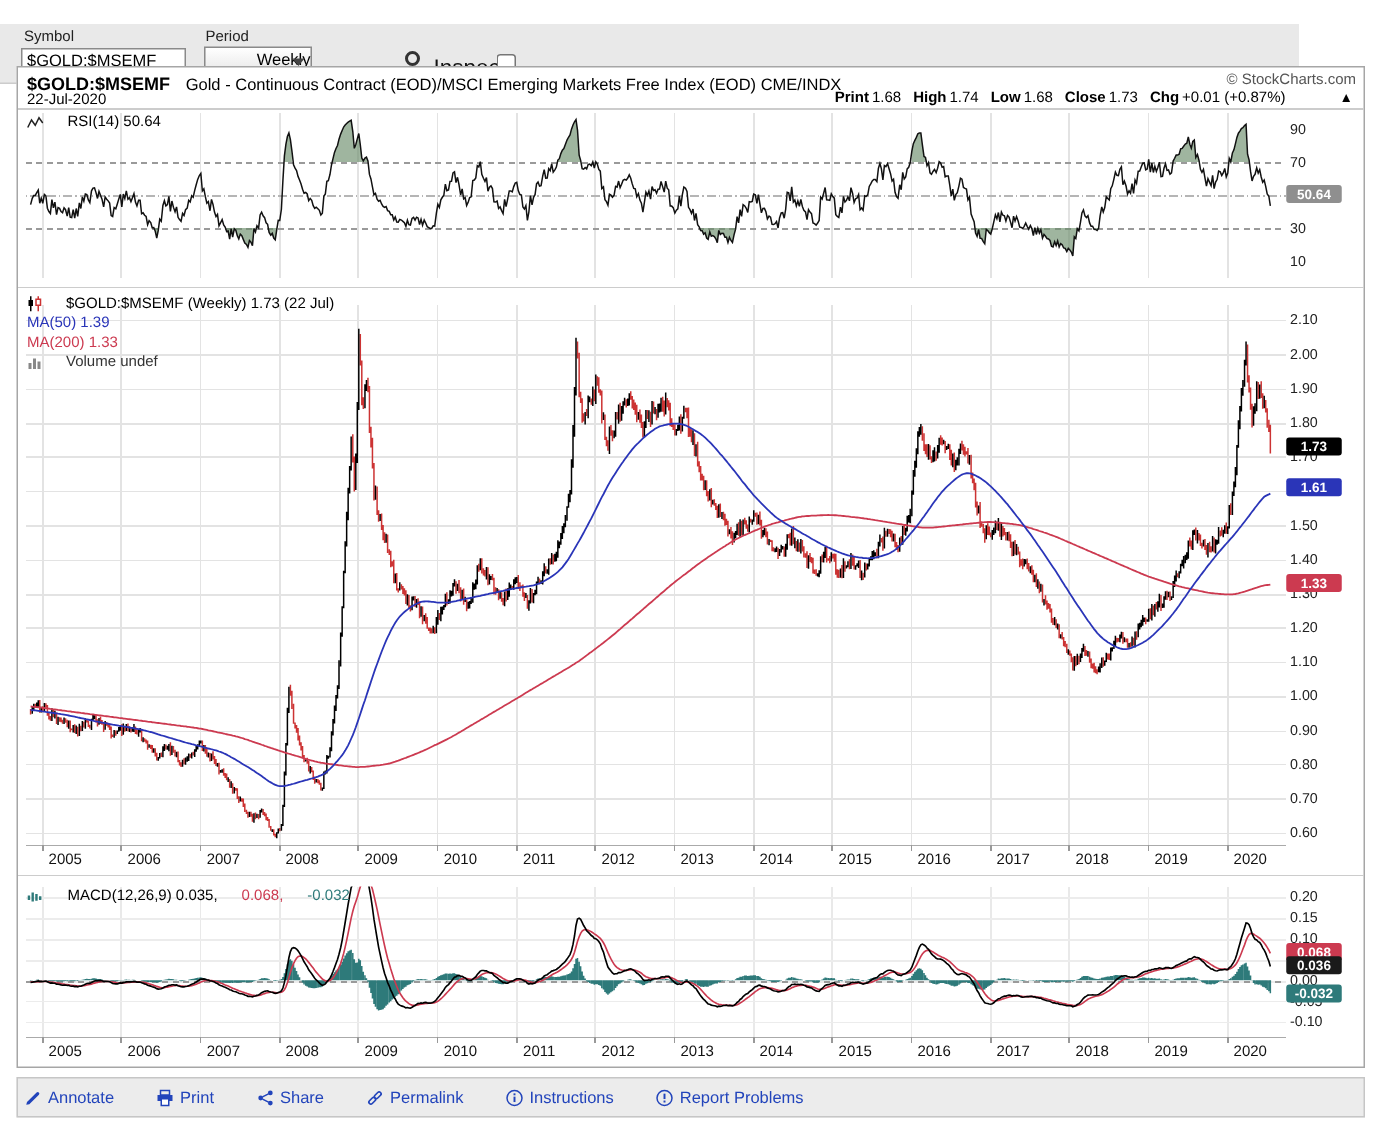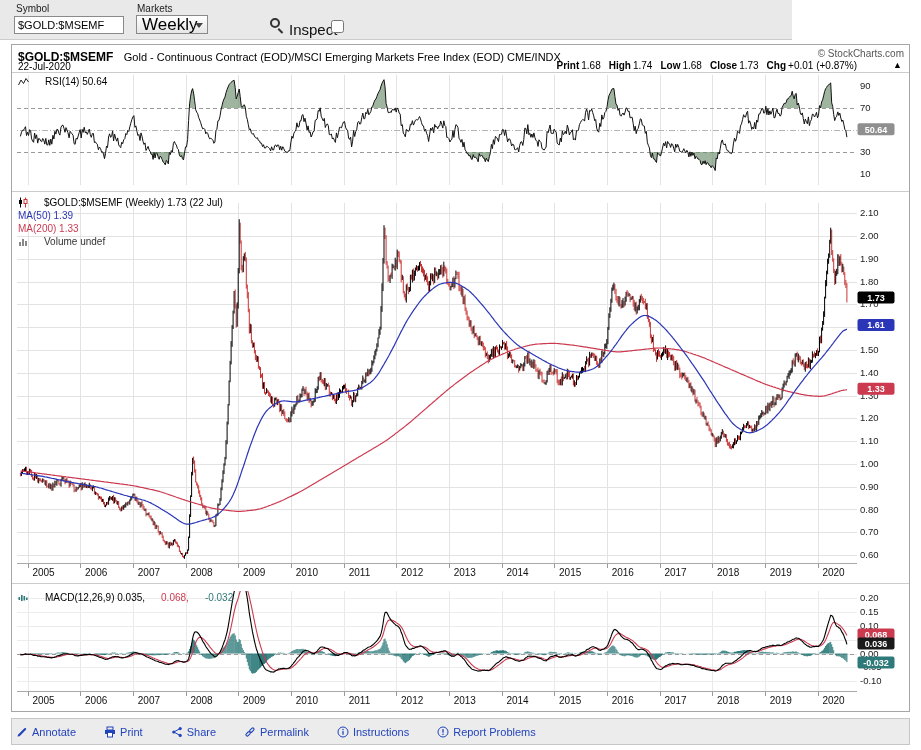--- a/index.html
+++ b/index.html
@@ -1,26 +1,26 @@
 <!DOCTYPE html>
 <html style="--link: #2244bb;"><head>
 <meta charset="utf-8">
 <style>
   * { box-sizing: border-box; margin: 0; padding: 0; }
   html,body { width: 921px; height: 750px; background:#fff; overflow:hidden;
     font-family:"Liberation Sans", sans-serif; position:relative; }
-  .topbar { position:absolute; left:0; top:0; width:792px; height:40px;
+  .topbar { position:absolute; left:0; top:16px; width:866px; height:40px;
     background:#e9e9e9; border-bottom:1px solid #cccccc; }
   .fieldlabel { position:absolute; font-size:10px; color:#222; }
   #symbol-input { position:absolute; left:14px; top:16px; width:110px; height:18px;
     border:1px solid #8a8a8a; font-size:11px; padding:0 3px; background:#fff;
     font-family:"Liberation Sans",sans-serif; }
   .period-select { position:absolute; left:136px; top:15px; width:72px; height:19px;
     border:1px solid #8a8a8a; background:linear-gradient(#ffffff,#e6e6e6);
-    font-size:17px; line-height:17px; padding-left:5px; cursor:default; }
+    font-size:11px; line-height:17px; padding-left:5px; cursor:default;text-align:right; }
   .period-select .arrow { position:absolute; right:4px; top:7px; width:0; height:0;
     border-left:4px solid transparent; border-right:4px solid transparent; border-top:5px solid #444; }
   .update-btn { position:absolute; left:218px; top:14px; height:21px; padding:0 11px;
     font-size:11px; color:#111; border:1px solid #8da6c0; border-radius:3px;
     background:linear-gradient(#fdfdfd,#dde3ea); font-family:Liberation Serif, serif;margin-top:39px; }
   .magnifier { position:absolute; left:270px; top:18px; width:10px; height:10px;
     border:2px solid #333; border-radius:50%; }
   .magnifier::after { content:""; position:absolute; left:7px; top:8px; width:6px; height:2px;
     background:#333; transform:rotate(45deg); transform-origin:0 0; }
   .inspect-label { position:absolute; left:289px; top:21px; font-size:15px; color:#111; }
@@ -51,21 +51,21 @@
   .flink { display:flex; align-items:center; gap:4px; font-size:11px;
     color:var(--link,#2244bb); text-decoration:none; cursor:pointer; }
   .flink svg { display:block; }
 </style>
 </head>
 <body>
 
 <div class="topbar">
   <span class="fieldlabel" style="left:16px; top:3px;">Symbol</span>
   <input id="symbol-input" type="text" value="$GOLD:$MSEMF" style="">
-  <span class="fieldlabel" style="left:137px; top:3px;">Markets</span>
+  <span class="fieldlabel" style="left:137px; top:3px;">Period</span>
   <div class="period-select">
     <span>Weekly</span>
     <span class="arrow"></span>
   </div>
   <button class="update-btn">Update</button>
   <span class="magnifier"></span>
   <span class="inspect-label">Inspect</span>
   <input id="inspect-checkbox" type="checkbox" style="">
 </div>
 

